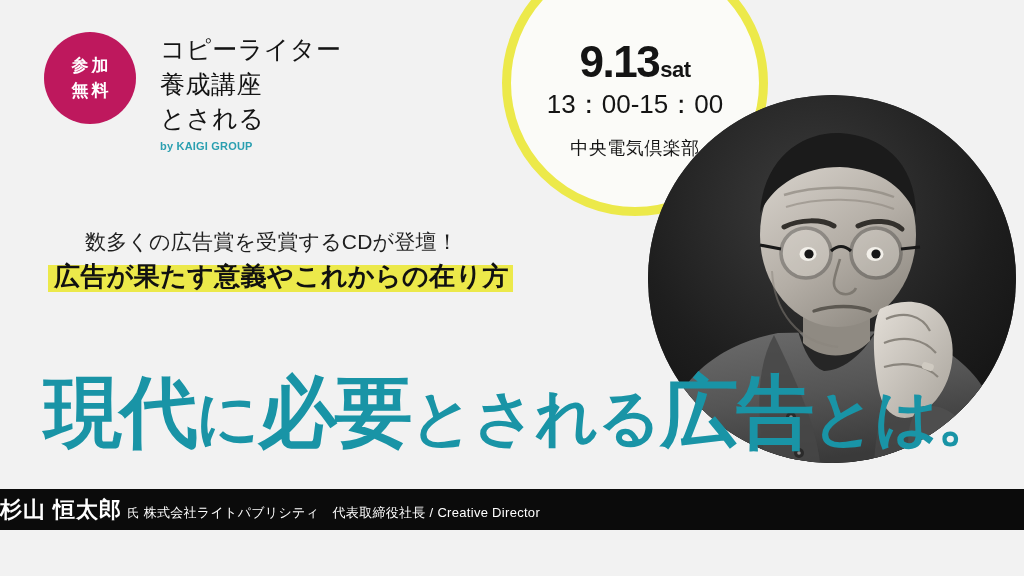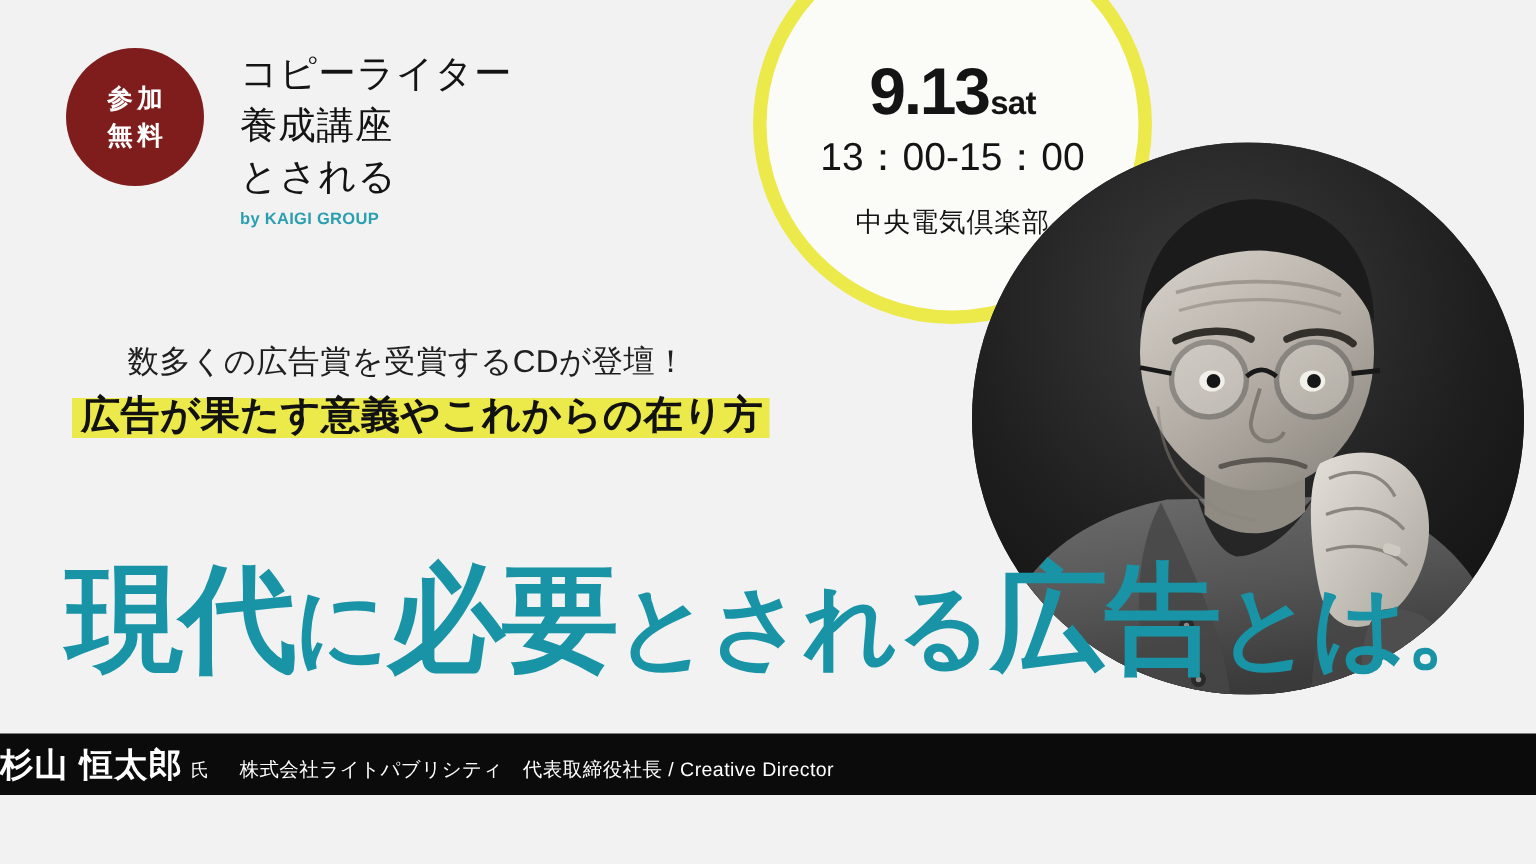--- a/index.html
+++ b/index.html
@@ -92,21 +92,21 @@
   .photo-circle svg { display: block; width: 100%; height: 100%; }
 
   
   .badge-free {
     position: absolute;
     left: 44px;
     top: 32px;
     width: 92px;
     height: 92px;
     border-radius: 50%;
-    background: #7f1d1d;
+    background: #be185d;
     color: #ffffff;
     display: flex;
     flex-direction: column;
     align-items: center;
     justify-content: center;
     z-index: 4;
   }
   .badge-free span {
     font-size: 17px;
     font-weight: 700;
@@ -209,21 +209,21 @@
   }
   .speaker-suffix {
     font-size: 12px;
     font-weight: 400;
     margin-left: 5px;
     letter-spacing: 0.5px;
   }
   .speaker-role {
     font-size: 13px;
     font-weight: 400;
-    margin-left: 20px;
+    margin-left: 4px;
     letter-spacing: 0.3px;
   }
 </style>
 </head>
 <body>
 
 <div id="stage">
 
   <div class="yellow-ring"></div>
 

